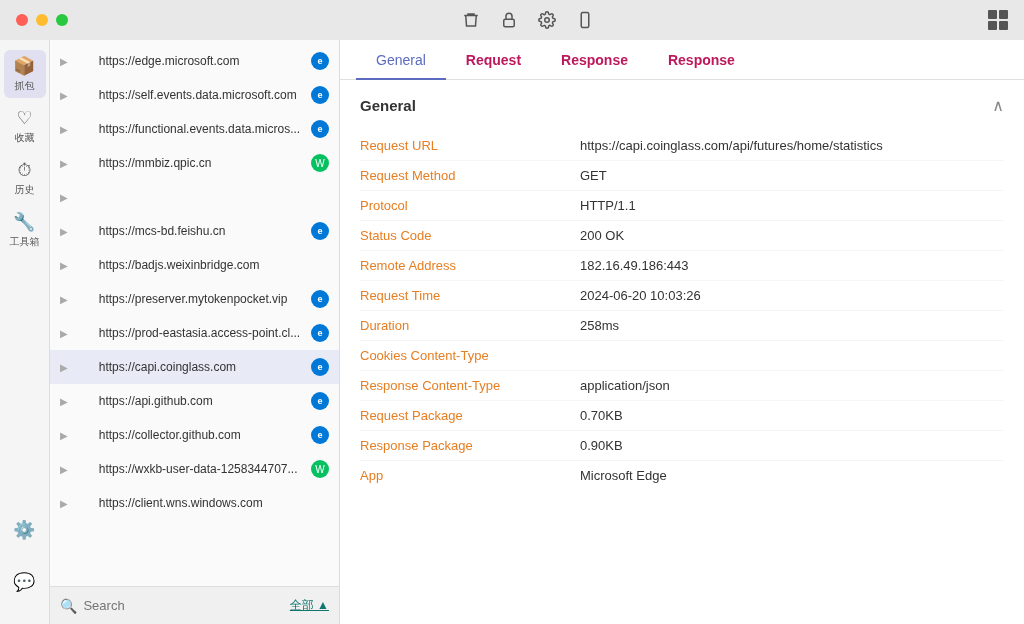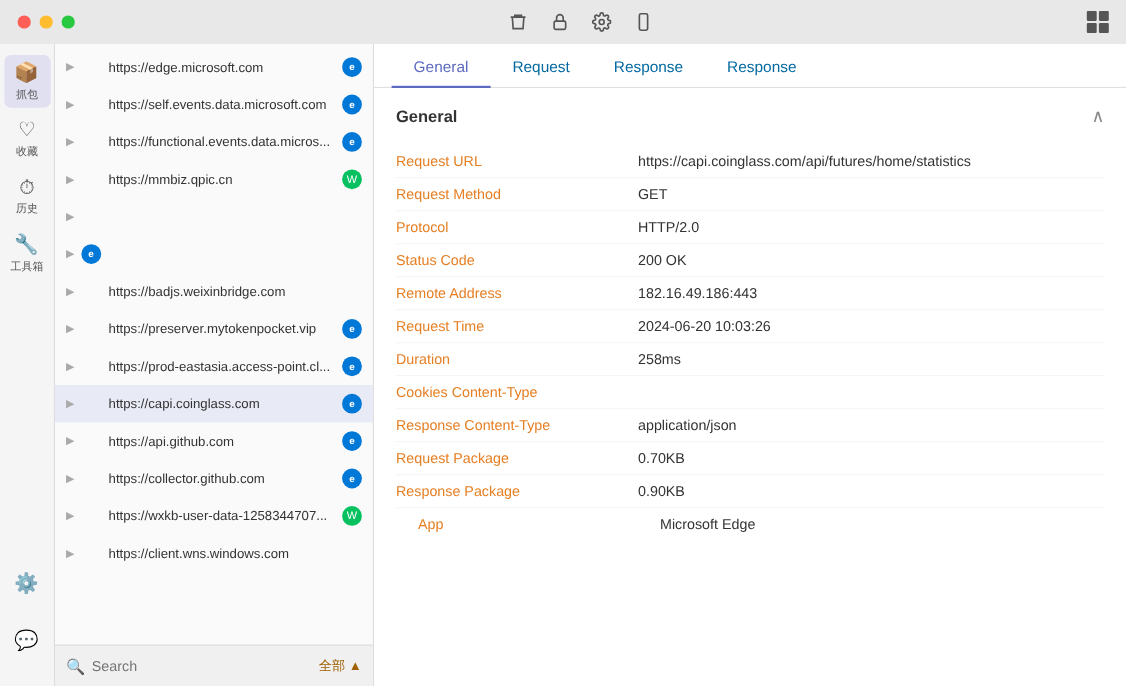--- a/index.html
+++ b/index.html
@@ -180,22 +180,23 @@
     .search-input {
       flex: 1;
       border: none;
       background: transparent;
       font-size: 13px;
       color: #4d7c0f;
       outline: none;
     }
     .search-filter {
       font-size: 12px;
-      color: #a16207;
-      cursor: pointer;
+      color: #0f766e;
+      cursor: pointer;
+      text-decoration: underline;
     }
 
     
     .detail-panel {
       flex: 1;
       background: white;
       display: flex;
       flex-direction: column;
       overflow: hidden;
     }
@@ -204,24 +205,25 @@
     .tabs {
       display: flex;
       border-bottom: 1px solid #e0e0e0;
       background: white;
       padding: 0 16px;
       flex-shrink: 0;
     }
     .tab {
       padding: 12px 20px 10px;
       font-size: 14px;
-      color: #0369a1;
+      color: #be185d;
       cursor: pointer;
       border-bottom: 2px solid transparent;
       margin-bottom: -1px;
+      font-weight: bold;
     }
     .tab.active {
       color: #5c6bc0;
       border-bottom: 2px solid #5c6bc0;
       font-weight: 500;
     }
 
     
     .general-content {
       flex: 1;
@@ -243,21 +245,21 @@
       color: #888;
       cursor: pointer;
       font-size: 16px;
     }
     .info-row {
       display: flex;
       padding: 7px 0;
       border-bottom: 1px solid #f5f5f5;
       align-items: center;
     }
-    .info-row:last-child { border-bottom: none; margin-left: 20px; }
+    .info-row:last-child { border-bottom: none; }
     .info-key {
       width: 220px;
       font-size: 13px;
       color: #e67e22;
       flex-shrink: 0;
       padding-right: 16px;
     }
     .info-value {
       font-size: 13px;
       color: #333;
@@ -363,20 +365,21 @@
         <div class="request-item">
           <span class="request-item-arrow">▶</span>
           <span class="request-item-url">https://mmbiz.qpic.cn</span>
           <span class="request-item-icon icon-wechat">W</span>
         </div>
         <div class="request-item">
           <span class="request-item-arrow">▶</span>
         </div>
         <div class="request-item">
           <span class="request-item-arrow">▶</span>
+          <span class="request-item-url">https://mcs-bd.feishu.cn</span>
           <span class="request-item-icon icon-edge">e</span>
         </div>
         <div class="request-item">
           <span class="request-item-arrow">▶</span>
           <span class="request-item-url">https://badjs.weixinbridge.com</span>
         </div>
         <div class="request-item">
           <span class="request-item-arrow">▶</span>
           <span class="request-item-url">https://preserver.mytokenpocket.vip</span>
           <span class="request-item-icon icon-edge">e</span>
@@ -436,21 +439,21 @@
       <div class="info-row">
             <span class="info-key">Request URL</span>
             <span class="info-value">https://capi.coinglass.com/api/futures/home/statistics</span>
           </div>
           <div class="info-row">
             <span class="info-key">Request Method</span>
             <span class="info-value">GET</span>
           </div>
           <div class="info-row">
             <span class="info-key">Protocol</span>
-            <span class="info-value">HTTP/2.0</span>
+            <span class="info-value">HTTP/1.1</span>
           </div>
           <div class="info-row">
             <span class="info-key">Status Code</span>
             <span class="info-value">200  OK</span>
           </div>
           <div class="info-row">
             <span class="info-key">Remote Address</span>
             <span class="info-value">182.16.49.186:443</span>
           </div>
           <div class="info-row">

